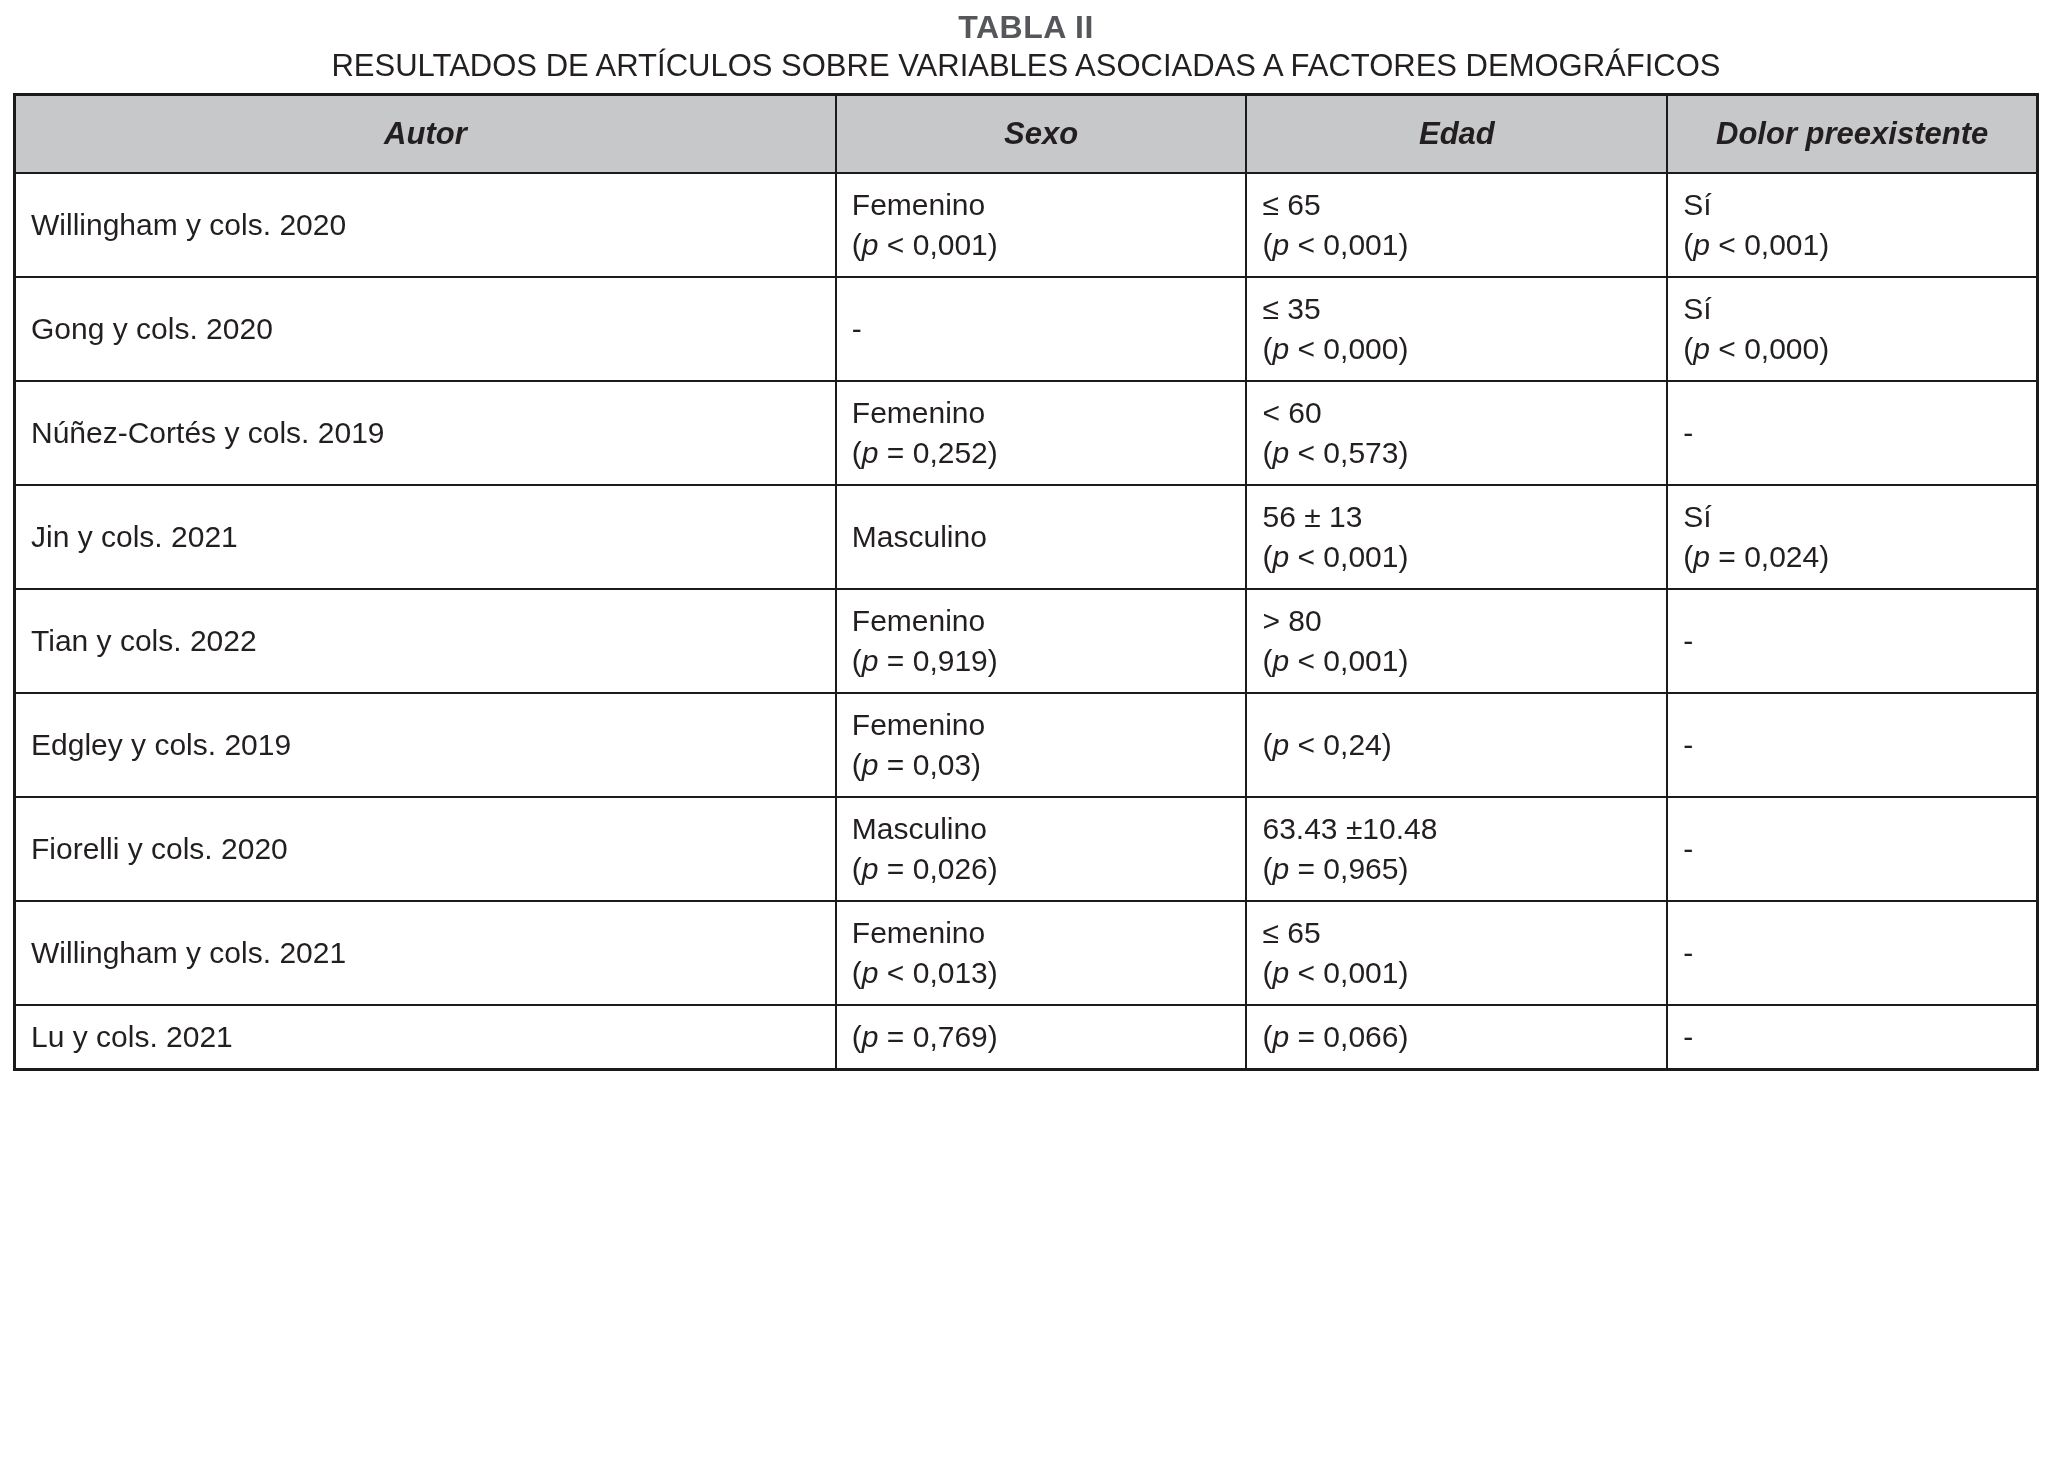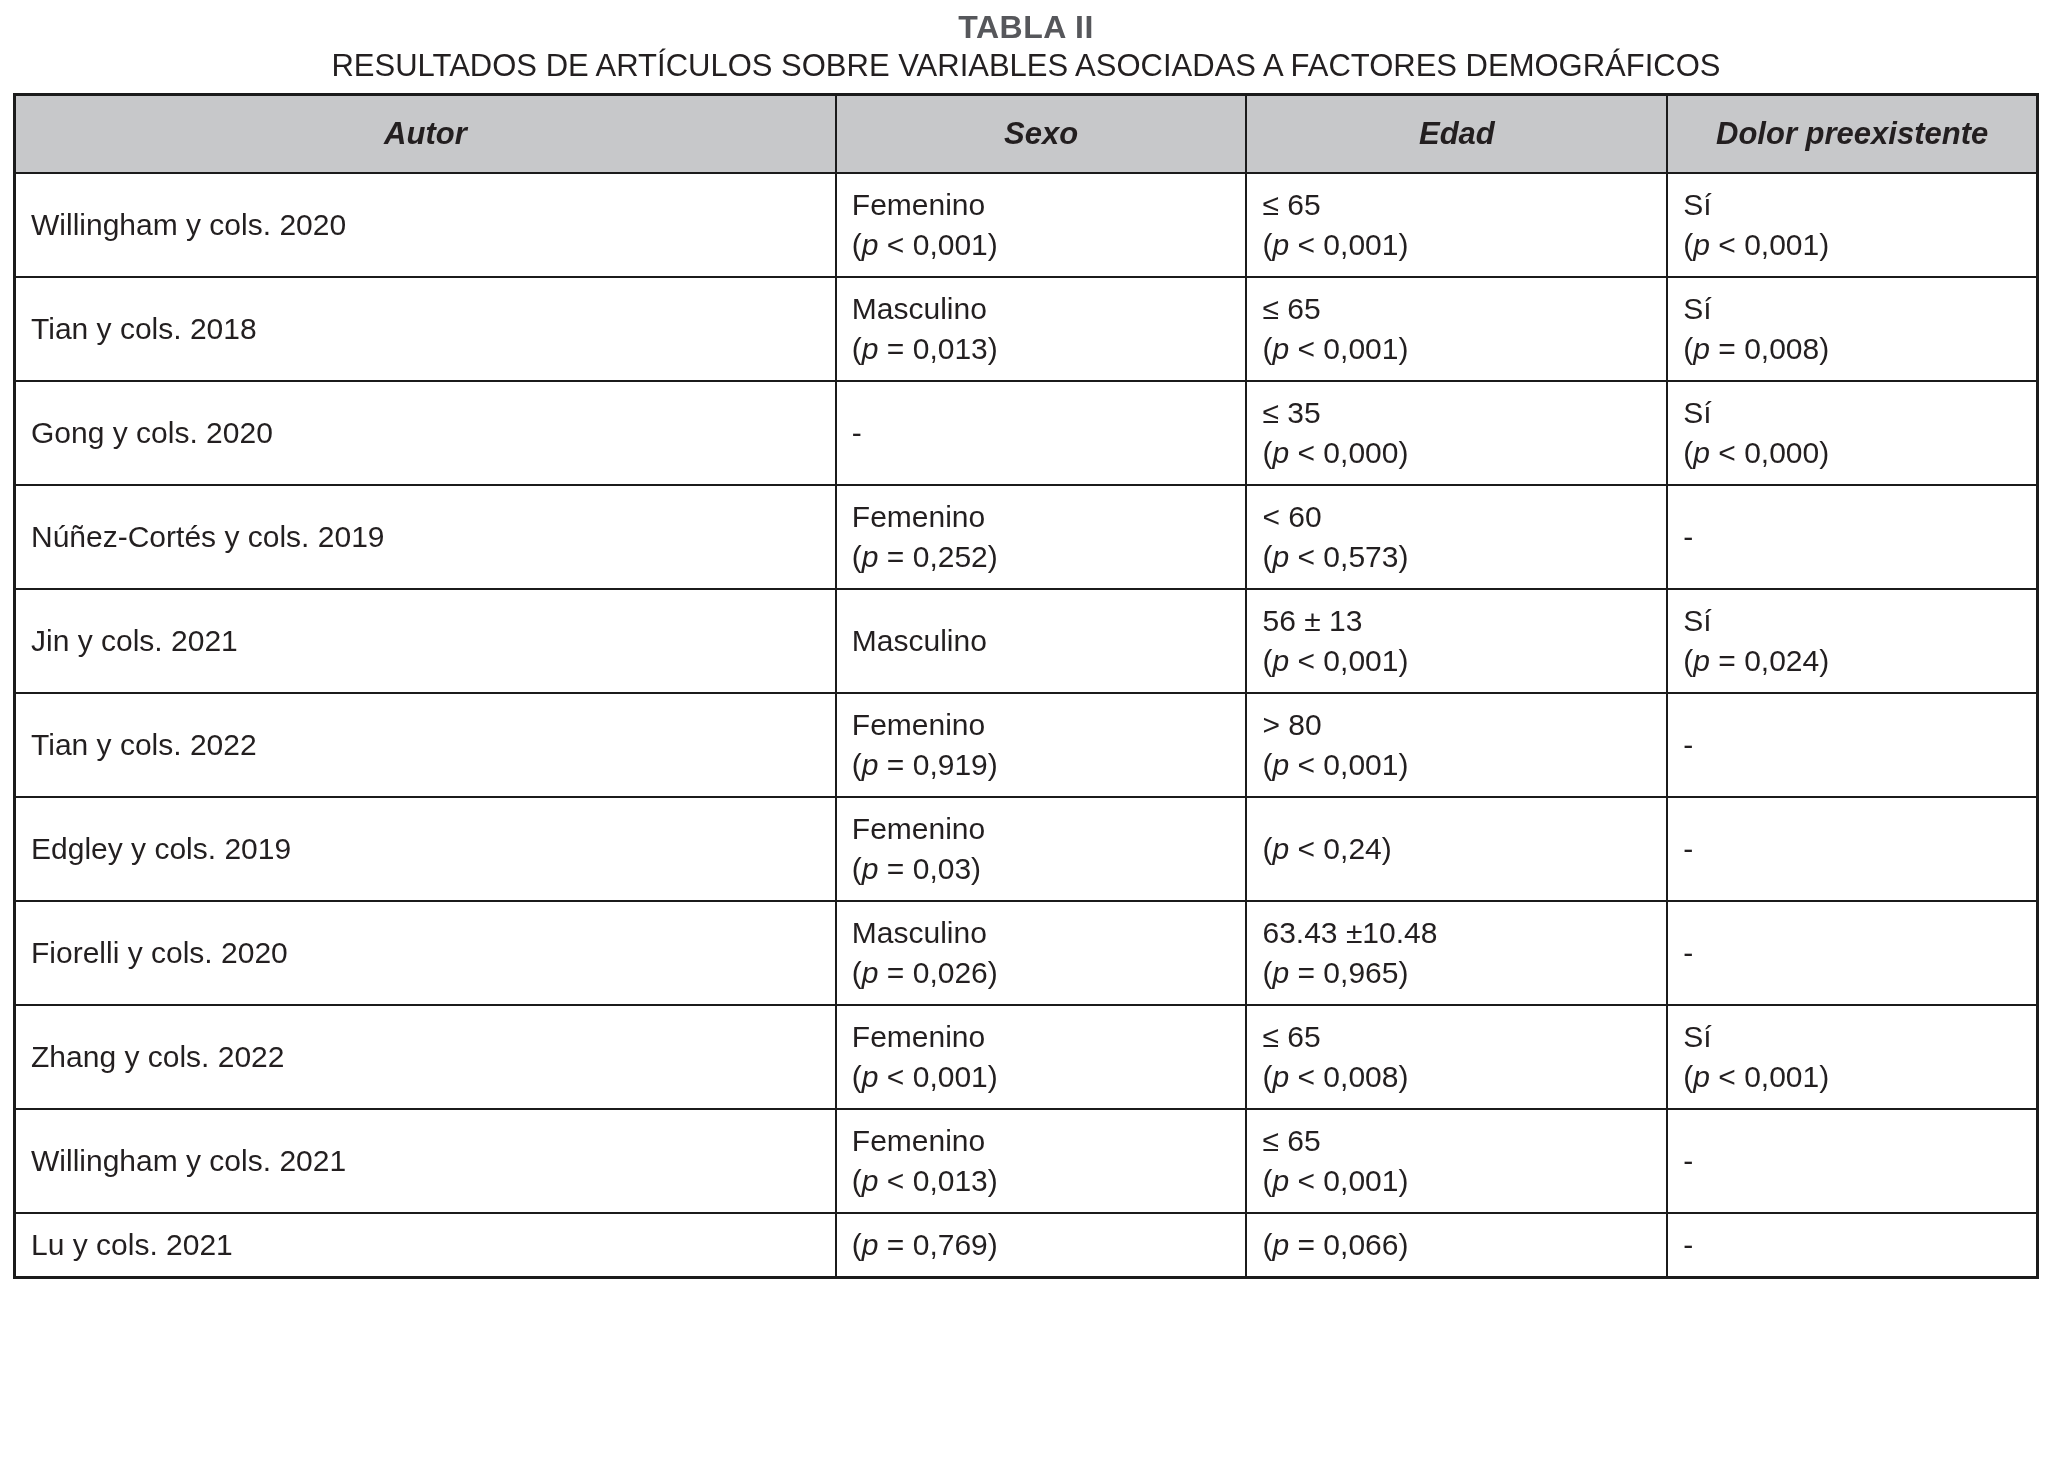--- a/index.html
+++ b/index.html
@@ -104,37 +104,20 @@
             <div class="cell-line">≤ 65</div>
             <div class="cell-line">(<i>p</i> &lt; 0,001)</div>
           </td>
           <td>
             <div class="cell-line">Sí</div>
             <div class="cell-line">(<i>p</i> &lt; 0,001)</div>
           </td>
         </tr>
         <tr>
           <td>
-            <div class="cell-line">Tian y cols. 2018</div>
-          </td>
-          <td>
-            <div class="cell-line">Masculino</div>
-            <div class="cell-line">(<i>p</i> = 0,013)</div>
-          </td>
-          <td>
-            <div class="cell-line">≤ 65</div>
-            <div class="cell-line">(<i>p</i> &lt; 0,001)</div>
-          </td>
-          <td>
-            <div class="cell-line">Sí</div>
-            <div class="cell-line">(<i>p</i> = 0,008)</div>
-          </td>
-        </tr>
-        <tr>
-          <td>
             <div class="cell-line">Gong y cols. 2020</div>
           </td>
           <td>
             <div class="cell-line">-</div>
           </td>
           <td>
             <div class="cell-line">≤ 35</div>
             <div class="cell-line">(<i>p</i> &lt; 0,000)</div>
           </td>
           <td>
@@ -212,37 +195,20 @@
           <td>
             <div class="cell-line">Masculino</div>
             <div class="cell-line">(<i>p</i> = 0,026)</div>
           </td>
           <td>
             <div class="cell-line">63.43 ±10.48</div>
             <div class="cell-line">(<i>p</i> = 0,965)</div>
           </td>
           <td>
             <div class="cell-line">-</div>
-          </td>
-        </tr>
-        <tr>
-          <td>
-            <div class="cell-line">Zhang y cols. 2022</div>
-          </td>
-          <td>
-            <div class="cell-line">Femenino</div>
-            <div class="cell-line">(<i>p</i> &lt; 0,001)</div>
-          </td>
-          <td>
-            <div class="cell-line">≤ 65</div>
-            <div class="cell-line">(<i>p</i> &lt; 0,008)</div>
-          </td>
-          <td>
-            <div class="cell-line">Sí</div>
-            <div class="cell-line">(<i>p</i> &lt; 0,001)</div>
           </td>
         </tr>
         <tr>
           <td>
             <div class="cell-line">Willingham y cols. 2021</div>
           </td>
           <td>
             <div class="cell-line">Femenino</div>
             <div class="cell-line">(<i>p</i> &lt; 0,013)</div>
           </td>

